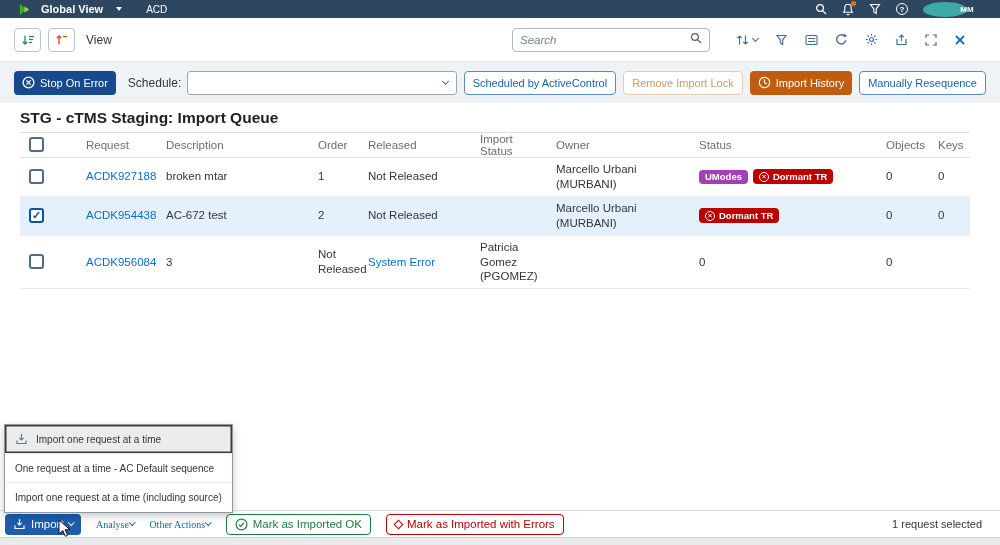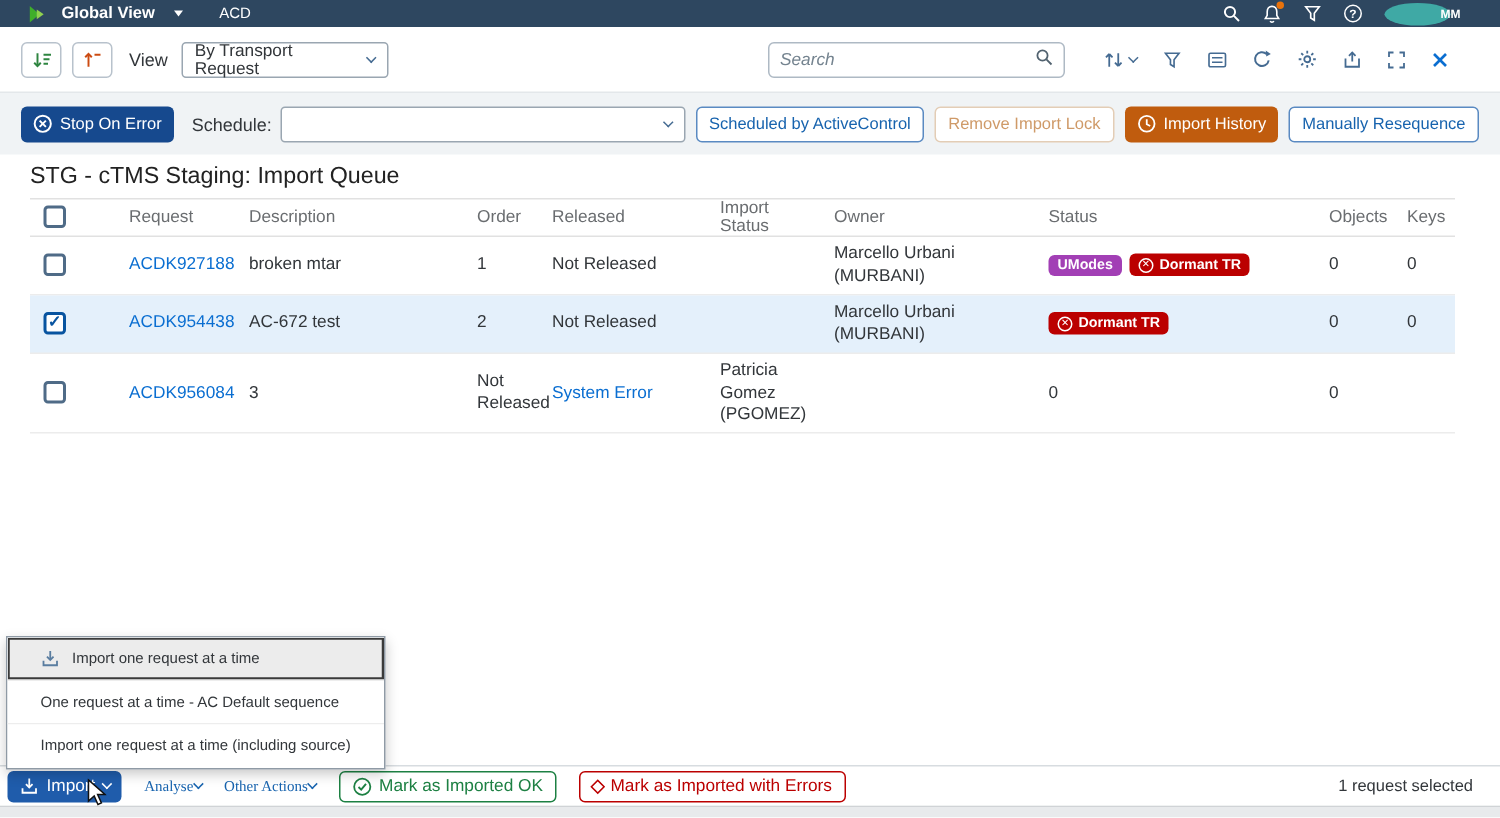--- a/index.html
+++ b/index.html
@@ -38,41 +38,41 @@
   .actionbar{height:41px;background:#f0f3f5;display:flex;align-items:center;padding:0 14px;}
   .btn{height:24px;border-radius:4px;font-size:11px;display:inline-flex;align-items:center;gap:5px;padding:0 8px;background:#fff;border:1px solid transparent;font-family:inherit;cursor:pointer;white-space:nowrap;}
   .btn-stop{background:#16498e;color:#fff;border:none;}
   .sched-label{font-size:12px;color:#32363a;margin-left:12px;}
   .sched-select{width:280px;margin-left:6px;}
   .btn-outline{border-color:#5a8ac2;color:#1763ae;margin-left:7px;}
   .btn-disabled{border-color:#e3cdb6;color:#cf9a68;margin-left:7px;cursor:default;}
   .btn-history{background:#c05c0e;color:#fff;border:none;margin-left:7px;}
 
   
-  .page-title{font-size:15.5px;font-weight:400;color:#222;margin:6px 12px 5px 20px;line-height:1.15;}
+  .page-title{font-size:15.5px;font-weight:700;color:#222;margin:6px 12px 5px 20px;line-height:1.15;}
 
   
   .table{margin:0 30px 0 20px;}
   .thead,.trow{display:grid;grid-template-columns:58px 80px 152px 50px 112px 76px 143px 1fr 52px 40px;align-items:center;}
   .thead{border-top:1px solid #e1e1e1;border-bottom:1px solid #e1e1e1;height:26px;color:#6a6d70;font-size:11.5px;}
   .cell{padding:0 8px;}
   .trow{border-bottom:1px solid #ececec;min-height:29px;font-size:11.5px;color:#32363a;}
   .trow .cell{padding-top:4px;padding-bottom:4px;line-height:1.3;}
   .trow.selected{background:#e4f0fb;}
   .link{color:#0a6ed1;cursor:pointer;}
   .cb{display:flex;align-items:center;padding-left:9px;}
   .checkbox{width:15px;height:15px;border:2px solid #4f6b87;border-radius:3px;background:#fff;display:flex;align-items:center;justify-content:center;font-size:11px;font-weight:bold;color:#0854a0;cursor:pointer;}
   .checkbox.checked{border-color:#0854a0;}
   .badges{display:flex;gap:5px;align-items:center;}
   .badge{border-radius:4px;color:#fff;font-size:9.5px;font-weight:bold;padding:2.5px 6px;display:inline-flex;align-items:center;gap:4px;line-height:1;white-space:nowrap;}
   .badge-x{width:10px;height:10px;border:1px solid #fff;border-radius:50%;font-size:6.5px;line-height:8.5px;text-align:center;font-weight:normal;flex:0 0 auto;}
 
   
   .import-menu{position:absolute;left:4px;top:424px;min-width:207px;width:max-content;background:#fff;border:1px solid #8f9aa5;box-shadow:0 3px 8px rgba(0,0,0,.22);z-index:30;}
-  .menu-item{height:29px;display:flex;align-items:center;gap:8px;padding:0 22px;font-size:10px;color:#32363a;background:#fff;border-bottom:1px solid #ededed;cursor:pointer;white-space:nowrap;}
+  .menu-item{height:29px;display:flex;align-items:center;gap:8px;padding:0 10px;font-size:10px;color:#32363a;background:#fff;border-bottom:1px solid #ededed;cursor:pointer;white-space:nowrap;}
   .menu-item:last-child{border-bottom:none;}
   .menu-item.focused{background:#ececec;box-shadow:inset 0 0 0 1.5px #3a3a3a;}
   .menu-item .micon{color:#5a7da0;display:flex;}
 
   
   .footer{position:absolute;left:0;top:510px;width:1000px;height:27px;background:#fff;border-top:1px solid #d7dce0;display:flex;align-items:center;gap:15px;padding:0 12px 0 5px;z-index:20;}
   .btn-sm{height:21px;border-radius:4px;font-size:11.5px;display:inline-flex;align-items:center;gap:5px;padding:0 8px;background:#fff;font-family:inherit;cursor:pointer;white-space:nowrap;}
   .btn-import{background:#1f5cab;color:#fff;border:none;}
   .btn-import .chev{color:#fff;width:4.5px;height:4.5px;}
   .link-btn{color:#1763ae;font-size:10px;display:inline-flex;align-items:center;gap:1px;background:none;border:none;font-family:Liberation Serif, serif;cursor:pointer;}
@@ -142,24 +142,20 @@
     <span class="icon-btn">
       <svg width="14" height="12" viewBox="0 0 14 12">
           <g stroke="#cc4b12" stroke-width="1.3" fill="none">
             <line x1="4" y1="2" x2="4" y2="10.5"></line>
             <path d="M1.8 4.2 L4 2 L6.2 4.2"></path>
             <line x1="8" y1="2.5" x2="12" y2="2.5"></line>
           </g>
         </svg>
     </span>
     <span class="view-label">View</span>
-    <span class="select view-select">
-      <span>By Transport Request</span>
-      <span class="chev"></span>
-    </span>
 
     <span class="searchbox">
       <input type="text" placeholder="Search" style="">
       <span class="icon">
         <svg width="12" height="12" viewBox="0 0 12 12">
             <circle cx="5" cy="5" r="3.4" fill="none" stroke="currentColor" stroke-width="1.2"></circle>
             <line x1="7.6" y1="7.6" x2="11" y2="11" stroke="currentColor" stroke-width="1.2"></line>
           </svg>
       </span>
     </span>

